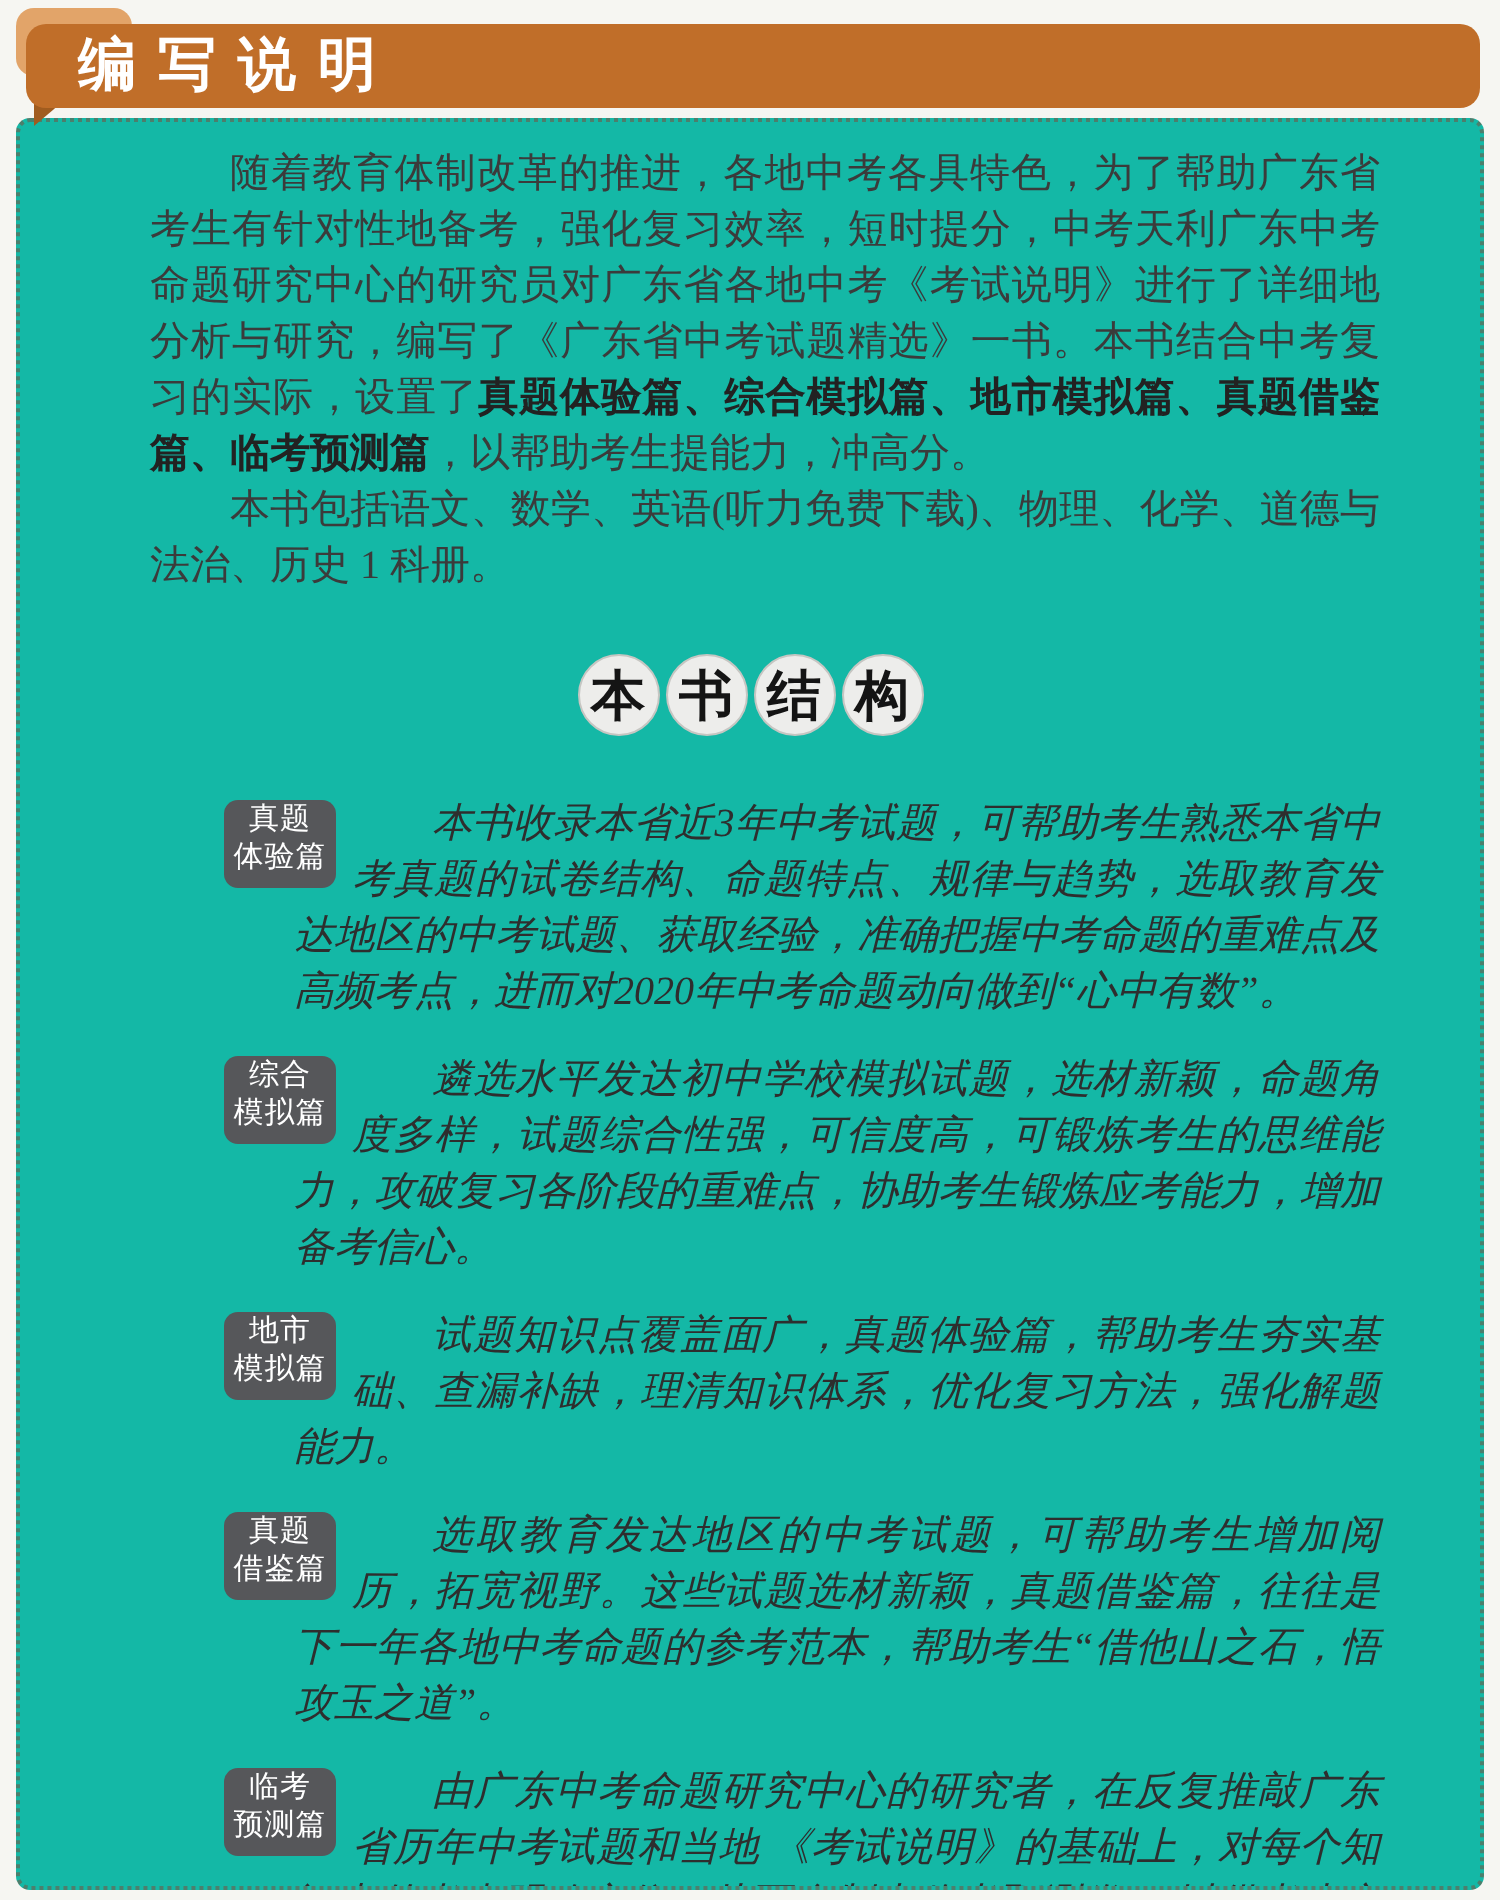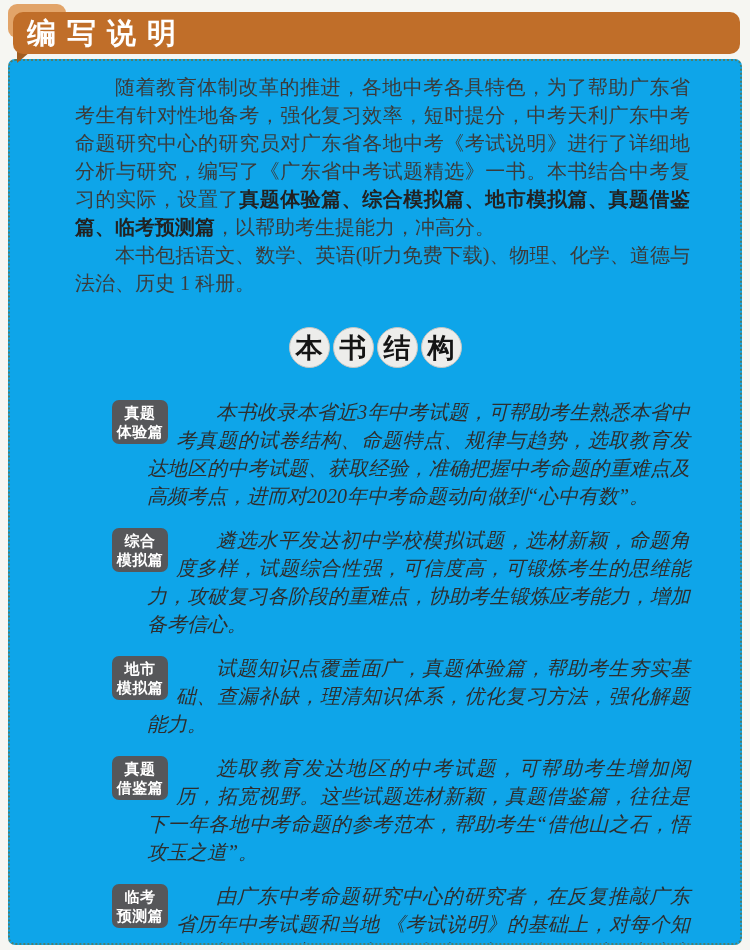--- a/index.html
+++ b/index.html
@@ -32,31 +32,31 @@
     border-top: 11px solid #a05c1f;
     border-right: 13px solid transparent;
     z-index: 0;
   }
   .banner-title {
     color: #ffffff;
     font-family: "Liberation Sans", sans-serif;
     font-weight: bold;
     font-size: 29px;
     letter-spacing: 11px;
-    padding-left: 14px;
+    padding-left: 26px;
     line-height: 42px;
     white-space: nowrap;
   }
   
   .panel {
     margin: 3px 8px 0 8px;
     height: 886px;
     border: 2px dotted #4c7f6d;
     border-radius: 7px;
-    background: #0ea5e9;
+    background: #14b8a6;
     padding: 12px 20px 6px 20px;
     overflow: hidden;
   }
   
   .intro {
     margin: 0 30px 0 45px;
     font-size: 20px;
     line-height: 28px;
     color: #3b3b3b;
     text-align: justify;
@@ -89,23 +89,23 @@
   .section::after { content: ""; display: block; clear: both; }
   .section-label {
     float: left;
     width: 56px; height: 44px;
     margin-right: 8px; margin-top: 2px;
     background: #56575a;
     border-radius: 7px;
     color: #ffffff;
     font-family: "Liberation Sans", sans-serif;
     font-size: 15px;
-    font-weight: bold;
+    font-weight: normal;
     text-align: center;
-    display: flex; flex-direction: column; justify-content: center;
+    display: flex; flex-direction: column; 
     line-height: 19px;
     letter-spacing: 0.5px;
   }
   .section p {
     margin: 0 0 0 35px;
     text-indent: 2em;
     font-size: 20px;
     line-height: 28px;
     color: #2e2e2e;
     font-style: italic;

